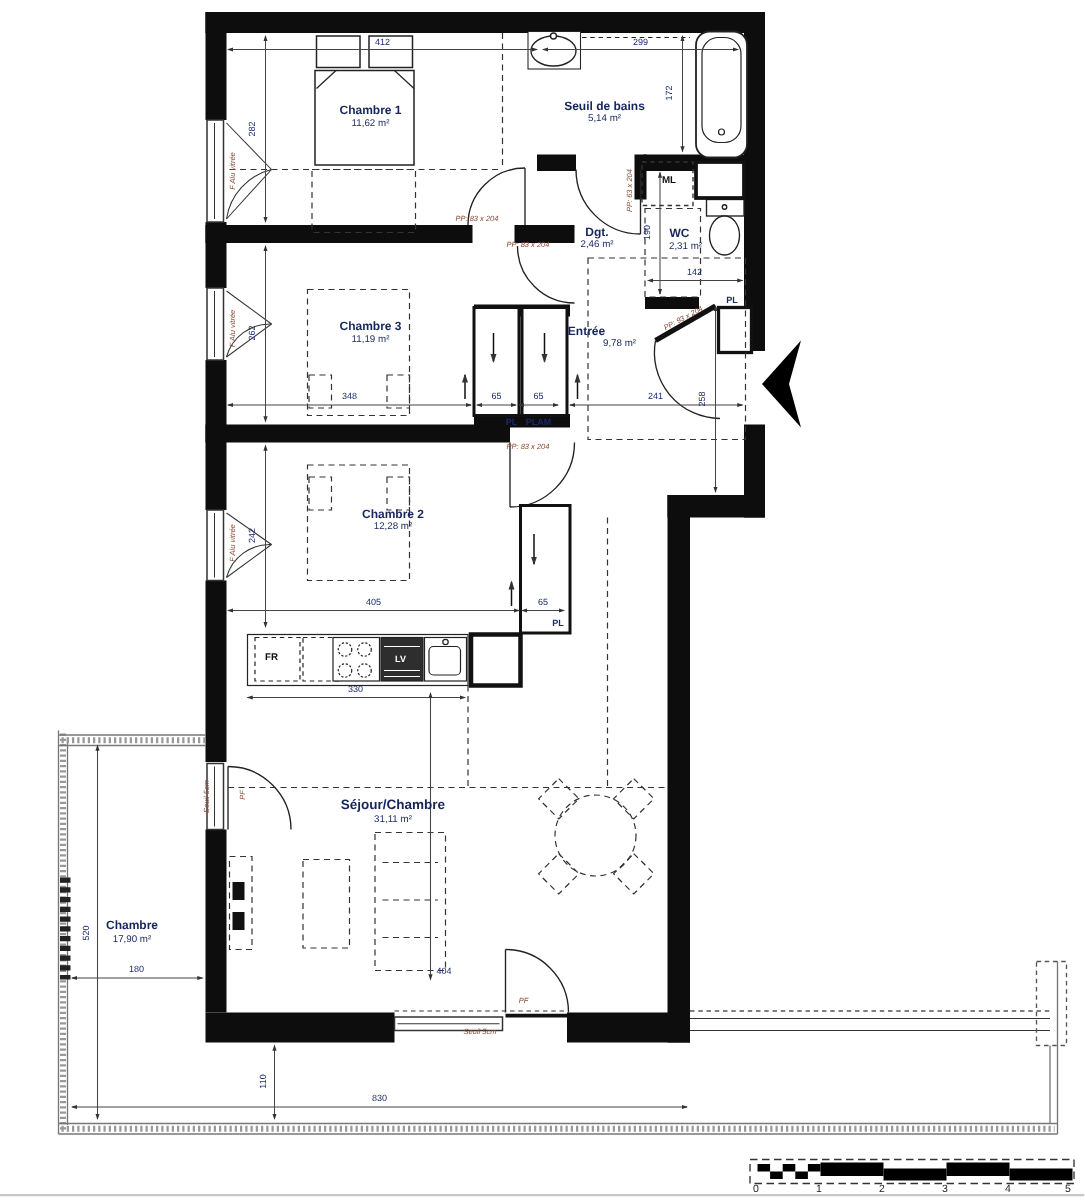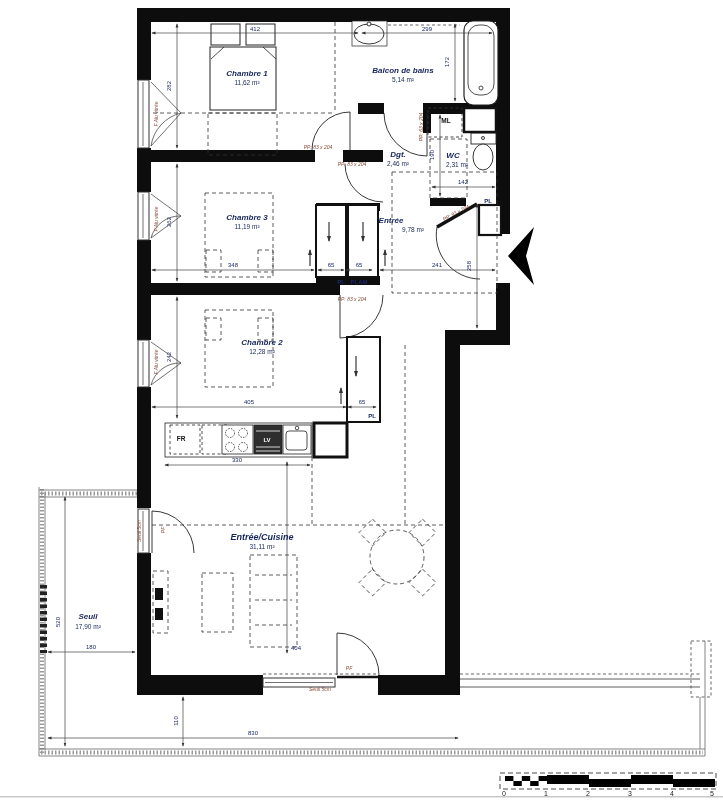--- a/index.html
+++ b/index.html
@@ -1,21 +1,21 @@
 <!DOCTYPE html>
 <html><head>
 <meta charset="utf-8">
 <style>
   html,body{margin:0;padding:0;background:#fff;}
   .stage{position:relative;width:723px;height:800px;background:#ffffff;overflow:hidden;
          font-family:"Liberation Sans",sans-serif;}
   svg{position:absolute;left:0;top:0;}
   .lbl{position:absolute;transform:translate(-50%,-50%);white-space:nowrap;
        color:#1b2a6b;line-height:1;}
-  .room-name{font-weight:bold;font-size:8px;color:#16265c;font-style:italic;}
+  .room-name{font-weight:bold;font-size:8px;color:#16265c;}
   .room-name.big{font-size:9px;}
   .room-area{font-size:6.5px;color:#16265c;}
   .dim{font-size:6px;color:#1b2a6b;}
   .rot{transform:translate(-50%,-50%) rotate(-90deg);}
   .diag{transform:translate(-50%,-50%) rotate(-28deg);}
   .ann{font-size:5px;font-style:italic;color:#8a4a35;}
   .fix{font-size:6.5px;font-weight:bold;color:#111;}
   .fix-small{font-size:4.5px;}
   .lv{font-size:6px;font-weight:bold;color:#fff;}
   .pl{font-size:6px;font-weight:bold;color:#1b2a6b;}
@@ -252,35 +252,35 @@
     <rect x="589" y="779" width="42" height="8" fill="#000"></rect>
     <rect x="631" y="775" width="42" height="9" fill="#000"></rect>
     <rect x="673" y="779" width="42" height="8" fill="#000"></rect>
   </g>
 
   <rect x="0" y="796" width="723" height="1.5" fill="#c8c8c8"></rect>
 </svg>
 
 <div class="lbl room-name" style="left:247px;top:74px">Chambre 1</div>
 <div class="lbl room-area" style="left:247px;top:83px">11,62 m²</div>
-<div class="lbl room-name" style="left:403px;top:71px">Balcon de bains</div>
+<div class="lbl room-name" style="left:403px;top:71px">Seuil de bains</div>
 <div class="lbl room-area" style="left:403px;top:80px">5,14 m²</div>
 <div class="lbl room-name" style="left:453px;top:156px">WC</div>
 <div class="lbl room-area" style="left:457px;top:165px">2,31 m²</div>
 <div class="lbl room-name" style="left:398px;top:155px">Dgt.</div>
 <div class="lbl room-area" style="left:398px;top:164px">2,46 m²</div>
 <div class="lbl room-name" style="left:391px;top:221px">Entrée</div>
 <div class="lbl room-area" style="left:413px;top:230px">9,78 m²</div>
 <div class="lbl room-name" style="left:247px;top:218px">Chambre 3</div>
 <div class="lbl room-area" style="left:247px;top:227px">11,19 m²</div>
 <div class="lbl room-name" style="left:262px;top:343px">Chambre 2</div>
 <div class="lbl room-area" style="left:262px;top:352px">12,28 m²</div>
-<div class="lbl room-name big" style="left:262px;top:537px">Entrée/Cuisine</div>
+<div class="lbl room-name big" style="left:262px;top:537px">Séjour/Chambre</div>
 <div class="lbl room-area" style="left:262px;top:547px">31,11 m²</div>
-<div class="lbl room-name" style="left:88px;top:617px">Seuil</div>
+<div class="lbl room-name" style="left:88px;top:617px">Chambre</div>
 <div class="lbl room-area" style="left:88px;top:627px">17,90 m²</div>
 
 <div class="lbl fix" style="left:446px;top:121px">ML</div>
 <div class="lbl fix" style="left:181px;top:439px">FR</div>
 <div class="lbl lv" style="left:267px;top:440px">LV</div>
 
 <div class="lbl pl" style="left:341px;top:282px">PL</div>
 <div class="lbl pl" style="left:359px;top:282px">PLAM</div>
 <div class="lbl pl" style="left:372px;top:416px">PL</div>
 <div class="lbl pl fix-small" style="left:488px;top:201px">PL</div>

